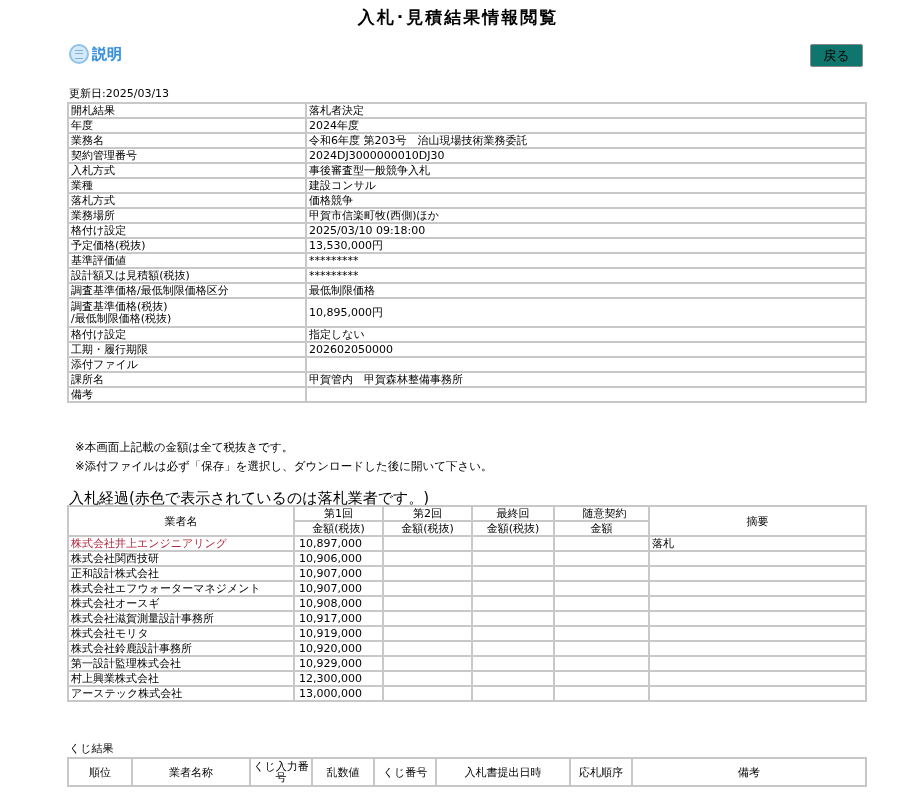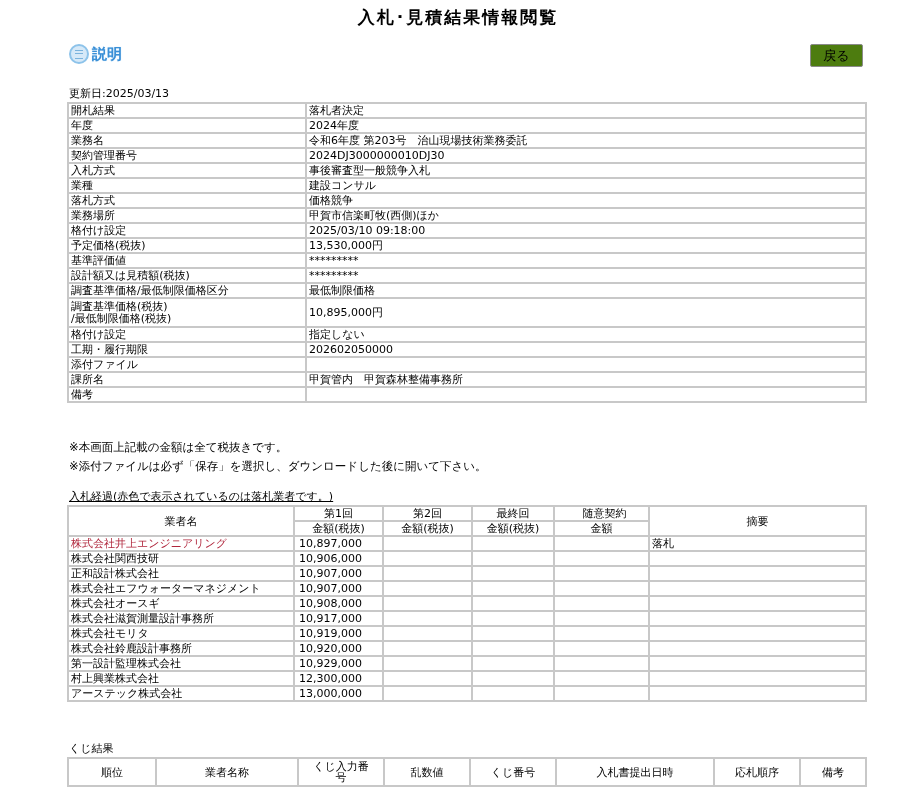--- a/index.html
+++ b/index.html
@@ -22,47 +22,47 @@
     display: flex; align-items: center; justify-content: center;
   }
   .help-circle .lines { width: 8px; height: 9px; border-top: 1.5px solid #7ab3dd; border-bottom: 1.5px solid #7ab3dd; position: relative; box-sizing: border-box; }
   .help-circle .lines::after { content: ""; position: absolute; left: 0; right: 0; top: 2px; border-top: 1.5px solid #7ab3dd; }
   .help-text {
     margin-left: 3px; font-size: 15px; font-weight: bold; color: #3a8fd6;
     text-shadow: 0 0 1px #a9d4f5;
   }
   .back-btn {
     position: absolute; left: 810px; top: 44px; width: 53px; height: 23px;
-    background: #4d7c0f; border: 1px solid #8a8a8a; border-radius: 2px;
+    background: #0f766e; border: 1px solid #8a8a8a; border-radius: 2px;
     font-size: 13px; font-family: "DejaVu Sans", sans-serif; padding: 0; cursor: pointer;
   }
   .updated { position: absolute; left: 69px; top: 86px; font-size: 11px; }
   table { border-collapse: collapse; }
   .info-table { position: absolute; left: 67px; top: 102px; width: 800px; }
   .info-table td {
     border: 2px solid #c8c8c8; padding: 0 2px; height: 13px; line-height: 13px;
     font-size: 11px; vertical-align: middle; white-space: nowrap;
   }
   .info-table td.k { width: 232px; }
   .info-table tr.tall td { height: 27px; line-height: 12px; }
-  .note { position: absolute; left: 69px; font-size: 11.5px; }
-  .bid-caption { position: absolute; left: 69px; top: 489px; font-size: 11px; text-decoration: underline; }
+  .note { position: absolute; left: 75px; font-size: 11.5px; }
+  .bid-caption { position: absolute; left: 69px; top: 489px; font-size: 15px; }
   .bid-table { position: absolute; left: 67px; top: 505px; width: 800px; }
   .bid-table td, .bid-table th {
     border: 2px solid #c8c8c8; font-size: 11px; font-weight: normal;
     height: 13px; line-height: 13px; padding: 0 2px; white-space: nowrap;
   }
   .bid-table th { text-align: center; }
   .bid-table td.amt { text-align: right; padding-right: 20px; }
   .bid-table td.winner { color: #b0263c; }
   .kuji-caption { position: absolute; left: 69px; top: 741px; font-size: 11px; }
   .kuji-table { position: absolute; left: 67px; top: 757px; width: 800px; }
   .kuji-table th {
     border: 2px solid #c8c8c8; font-size: 11px; font-weight: normal;
-    height: 26px; line-height: 11px; text-align: center; padding: 0 14px;
+    height: 26px; line-height: 11px; text-align: center; padding: 0 2px;
   }
 </style>
 </head>
 <body>
 
 <div class="title">入札･見積結果情報閲覧</div>
 
 <div class="help-link">
   <span class="help-circle">
       <span class="lines"></span>

